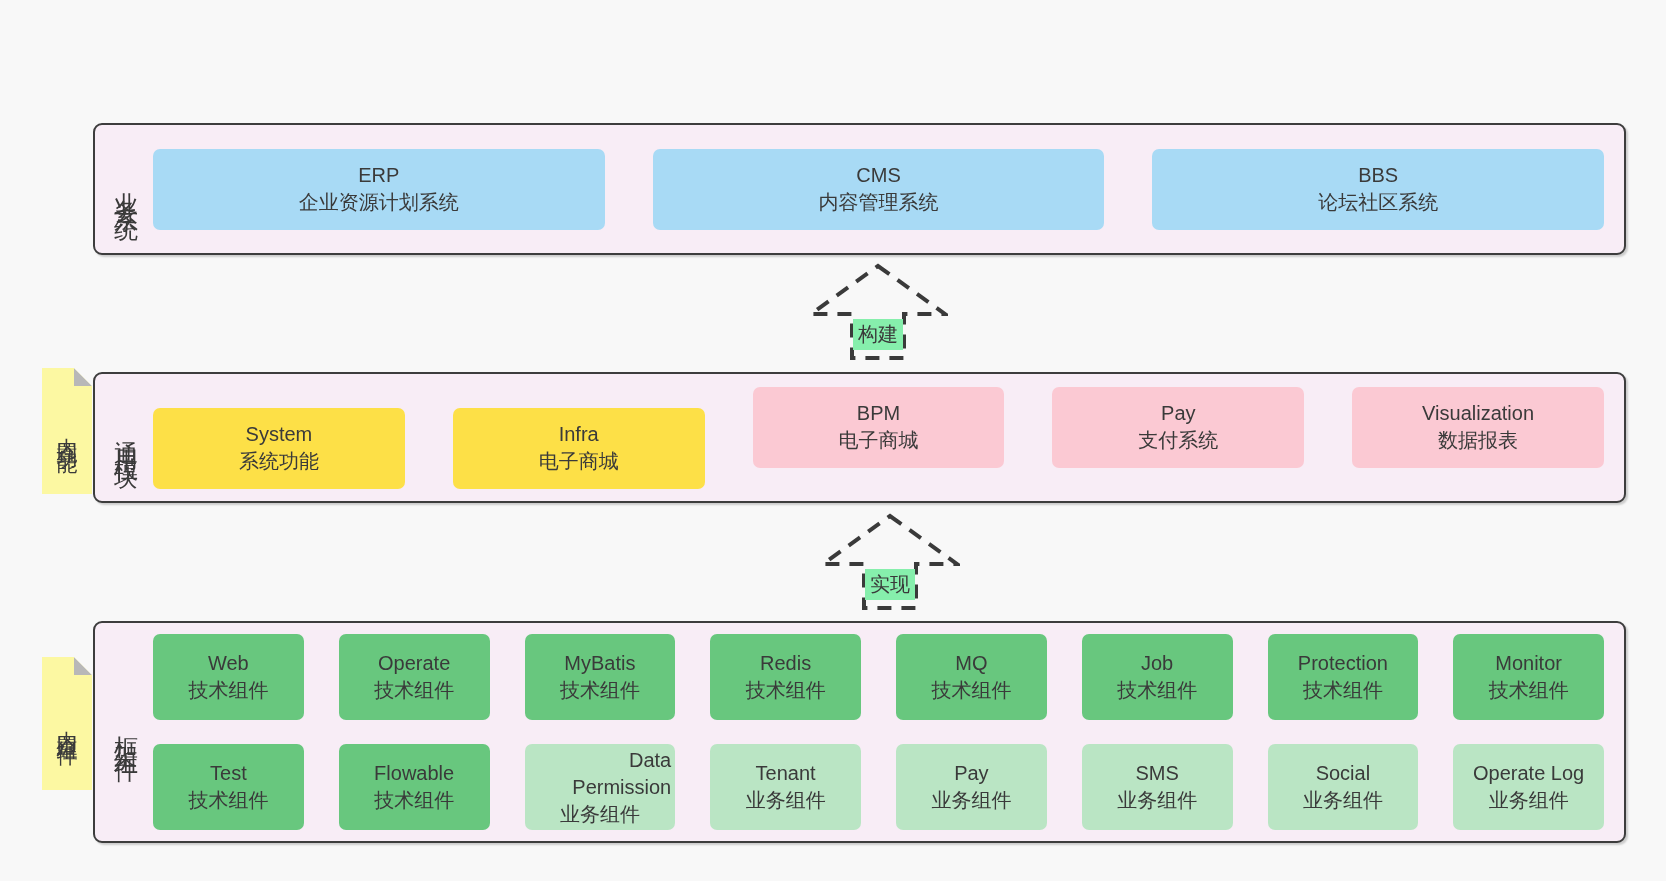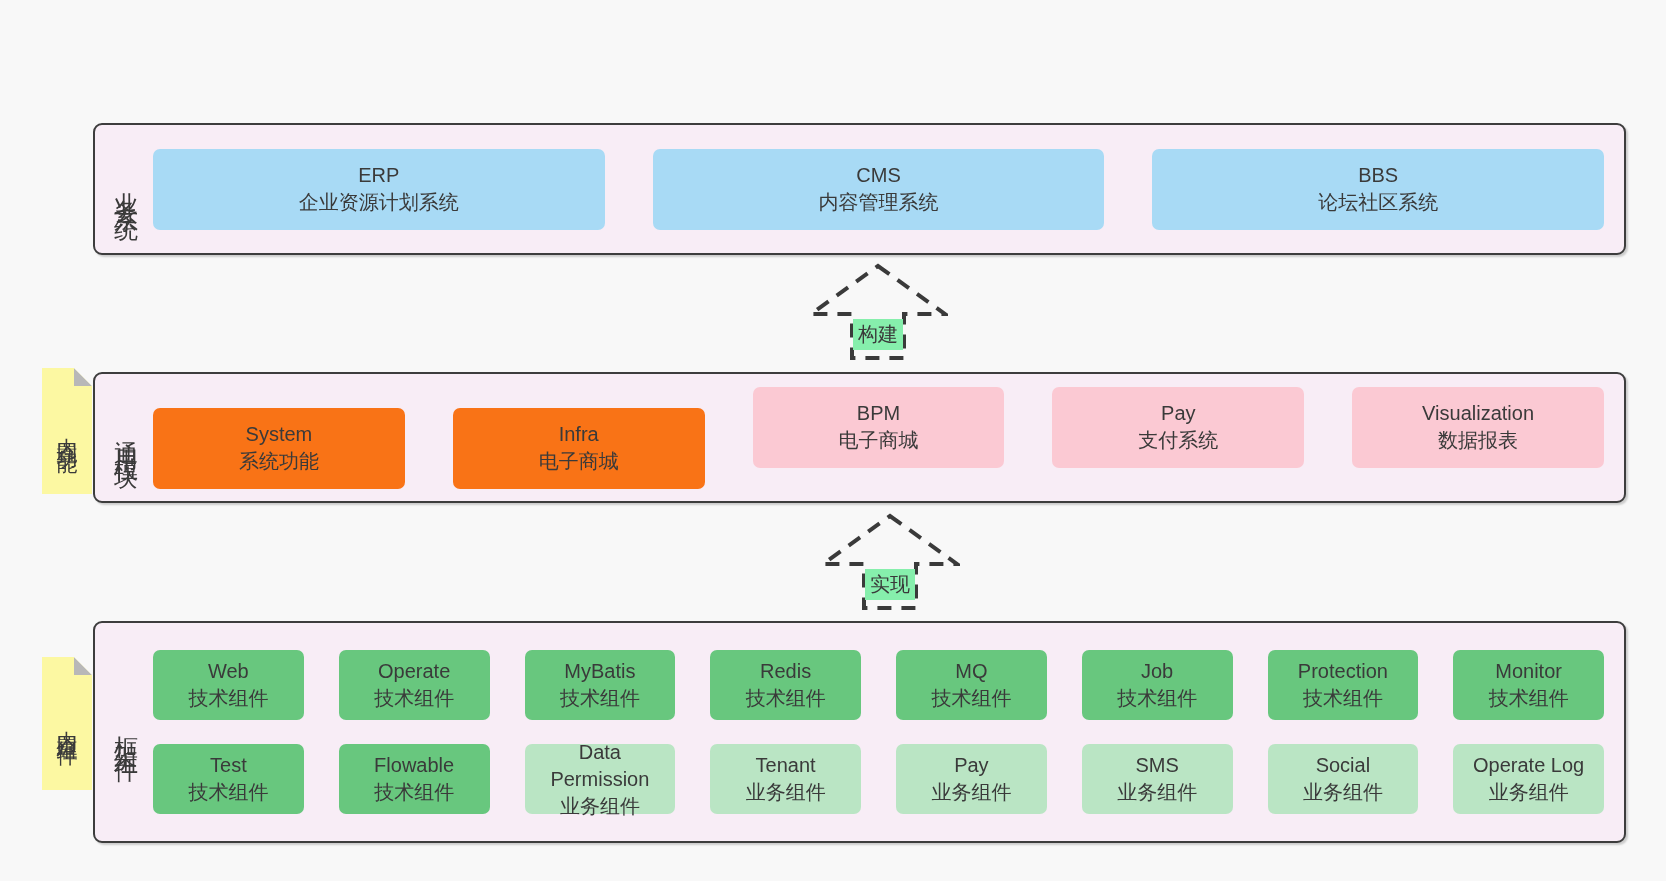--- a/index.html
+++ b/index.html
@@ -61,23 +61,23 @@
     flex:1;
     border-radius:7px;
     display:flex;flex-direction:column;
     align-items:center;justify-content:center;
     text-align:center;
     font-size:20px;line-height:27px;
     padding:0 4px;
     box-sizing:border-box;
   }
   .band-1 .box,.band-2 .box{height:81px;}
-  .band-3 .box{height:70px;}
+  .band-3 .box{height:86px;text-align:right;}
   .c-blue{background:#a8daf5;}
-  .c-red{background:#f97316;margin-top:21px;}
+  .c-red{background:#fde047;margin-top:21px;}
   .c-pink{background:#fbc9d3;}
   .c-green{background:#68c77e;}
   .c-green-light{background:#bae5c4;}
 
   
   .sticky{
     position:absolute;
     left:-53px;width:50px;
     background:#fcf8a2;
     clip-path:polygon(0 0,calc(100% - 18px) 0,100% 18px,100% 100%,0 100%);

